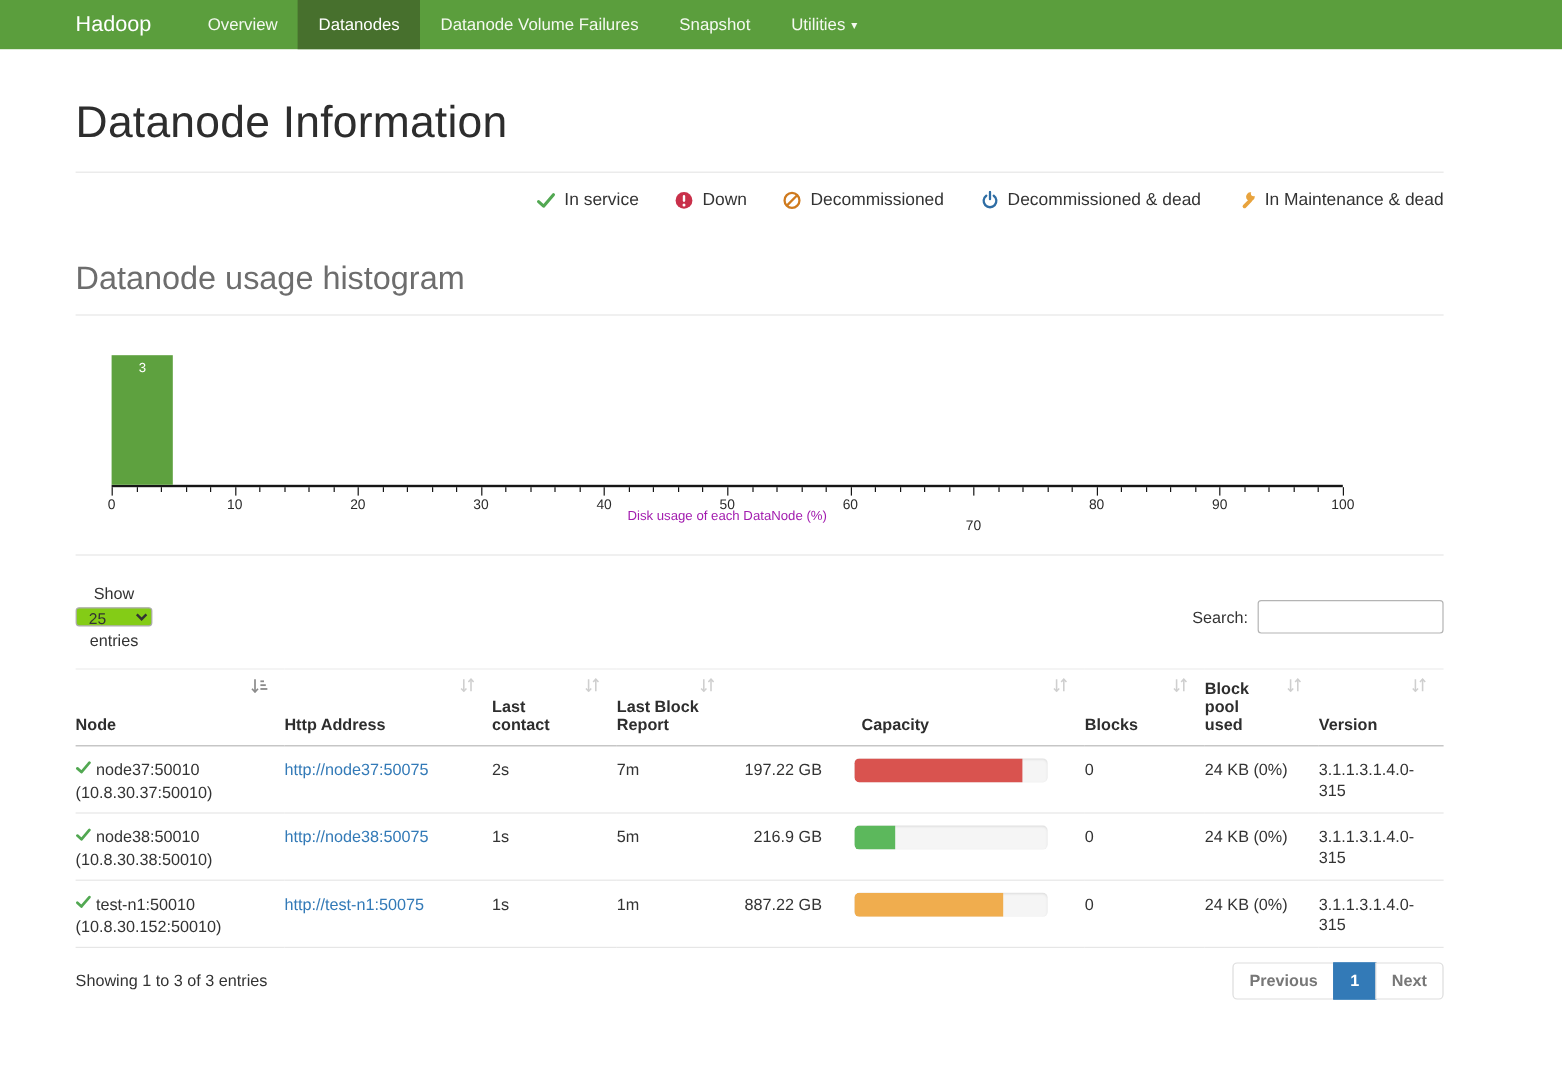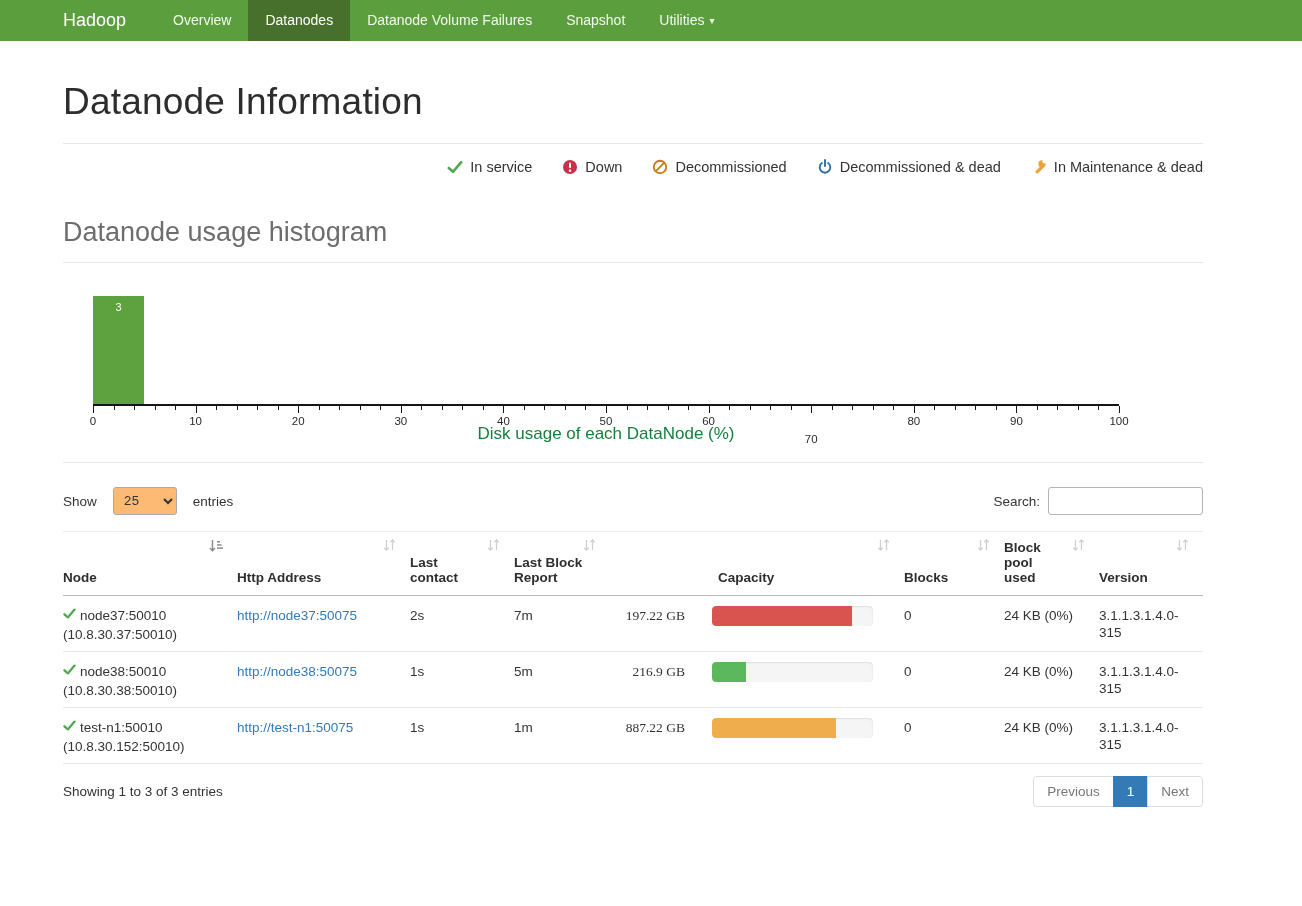--- a/index.html
+++ b/index.html
@@ -30,27 +30,27 @@
 
   
   .hist { position:relative; height:152px; margin-top:33px; }
   .hist-plot { position:absolute; left:30px; top:0; width:1026px; height:110px; border-bottom:2px solid #161616; }
   .hist-bar { position:absolute; bottom:0; background:#5ea13f; text-align:center; }
   .hist-bar .bval { color:#fff; font-size:11px; display:block; margin-top:5px; }
   .tick { position:absolute; top:110px; width:1px; background:#161616; }
   .tick.major { height:7px; }
   .tick.minor { height:4px; }
   .tick-label { position:absolute; top:119px; transform:translateX(-50%); font-size:11.5px; color:#2b2b2b; }
-  .hist-xlabel { position:absolute; top:128px; left:30px; width:1026px; text-align:center; font-size:17px; color:#15803d; }
+  .hist-xlabel { position:absolute; top:128px; left:30px; width:1026px; text-align:center; font-size:11px; color:#a21caf; }
 
   
   .controls { display:flex; justify-content:space-between; align-items:center; margin-top:24px; font-size:13.5px; }
-  .show-wrap { display:flex; align-items:center; gap:16px; }
-  select.page-size { width:64px; height:28px; border:1px solid #ababab; border-radius:3px; font-size:13px;
-    color:#333; padding-left:6px; background:#fdba74; font-family:Liberation Mono, monospace; }
+  .show-wrap { display:flex; align-items:center; gap:4px;flex-direction:column; }
+  select.page-size { width:64px; height:16px; border:1px solid #ababab; border-radius:3px; font-size:13px;
+    color:#333; padding-left:6px; background:#84cc16; font-family:Liberation Sans, sans-serif; }
   .search-wrap { display:flex; align-items:center; gap:8px; }
   input.search { width:155px; height:28px; border:1px solid #b4b4b4; border-radius:3px; padding:0 8px; font-size:13px; font-family:inherit; }
 
   
   table.dn { width:1140px; border-collapse:collapse; margin-top:16px; table-layout:fixed; font-size:13.5px; }
   thead th { position:relative; vertical-align:bottom; text-align:left; font-weight:bold; color:#2e2e2e;
     padding:8px 0 10px 0; height:62px; border-top:1px solid #ededed; border-bottom:1px solid #b9b9b9; cursor:pointer; }
   th .sort-ic { position:absolute; top:7px; right:14px; }
   .th-node { width:174px; }
   .th-http { width:173px; }
@@ -58,29 +58,29 @@
   .th-lbr { width:96px; } .th-lbr .thtxt { display:inline-block; width:78px; }
   .th-capacity { width:294px; padding-left:108px !important; }
   .th-blocks { width:100px; }
   .th-bpu { width:95px; } .th-bpu .thtxt { display:inline-block; width:44px; }
   .th-version { width:104px; }
   tbody td { vertical-align:top; padding:11px 6px 8px 0; border-bottom:1px solid #e6e6e6; color:#333; line-height:17px; height:52px; }
   tbody td a { color:#337ab7; text-decoration:none; }
   .nline { display:flex; align-items:center; gap:4px; }
   .ipline { margin-top:2px; }
   .capwrap { display:flex; align-items:flex-start; }
-  .capsize { display:inline-block; width:75px; text-align:right; margin-right:27px; white-space:nowrap;font-family:Liberation Serif, serif; }
+  .capsize { display:inline-block; width:75px; text-align:right; margin-right:27px; white-space:nowrap; }
   .progress { display:inline-block; width:161px; height:20px; background:#f5f5f5; border-radius:4px;
     box-shadow:inset 0 1px 2px rgba(0,0,0,.1); overflow:hidden; margin-top:-1px; }
   .progress .fill { display:block; height:100%; border-radius:4px 0 0 4px; }
 
   
   .tfoot { display:flex; justify-content:space-between; align-items:center; margin-top:12px; }
   .showing { font-size:13.5px; color:#333; }
-  .pager { display:flex; }
+  .pager { display:flex;font-weight:bold; }
   .page-btn { border:1px solid #ddd; background:#fff; color:#777; padding:7px 13px; font-size:13.5px;
     margin-left:-1px; cursor:pointer; user-select:none; }
   .page-btn:first-child { border-radius:4px 0 0 4px; margin-left:0; }
   .page-btn:last-child { border-radius:0 4px 4px 0; }
   .page-btn.active { background:#337ab7; border-color:#337ab7; color:#fff; }
 </style>
 </head>
 <body>
 
 <div class="navbar">

